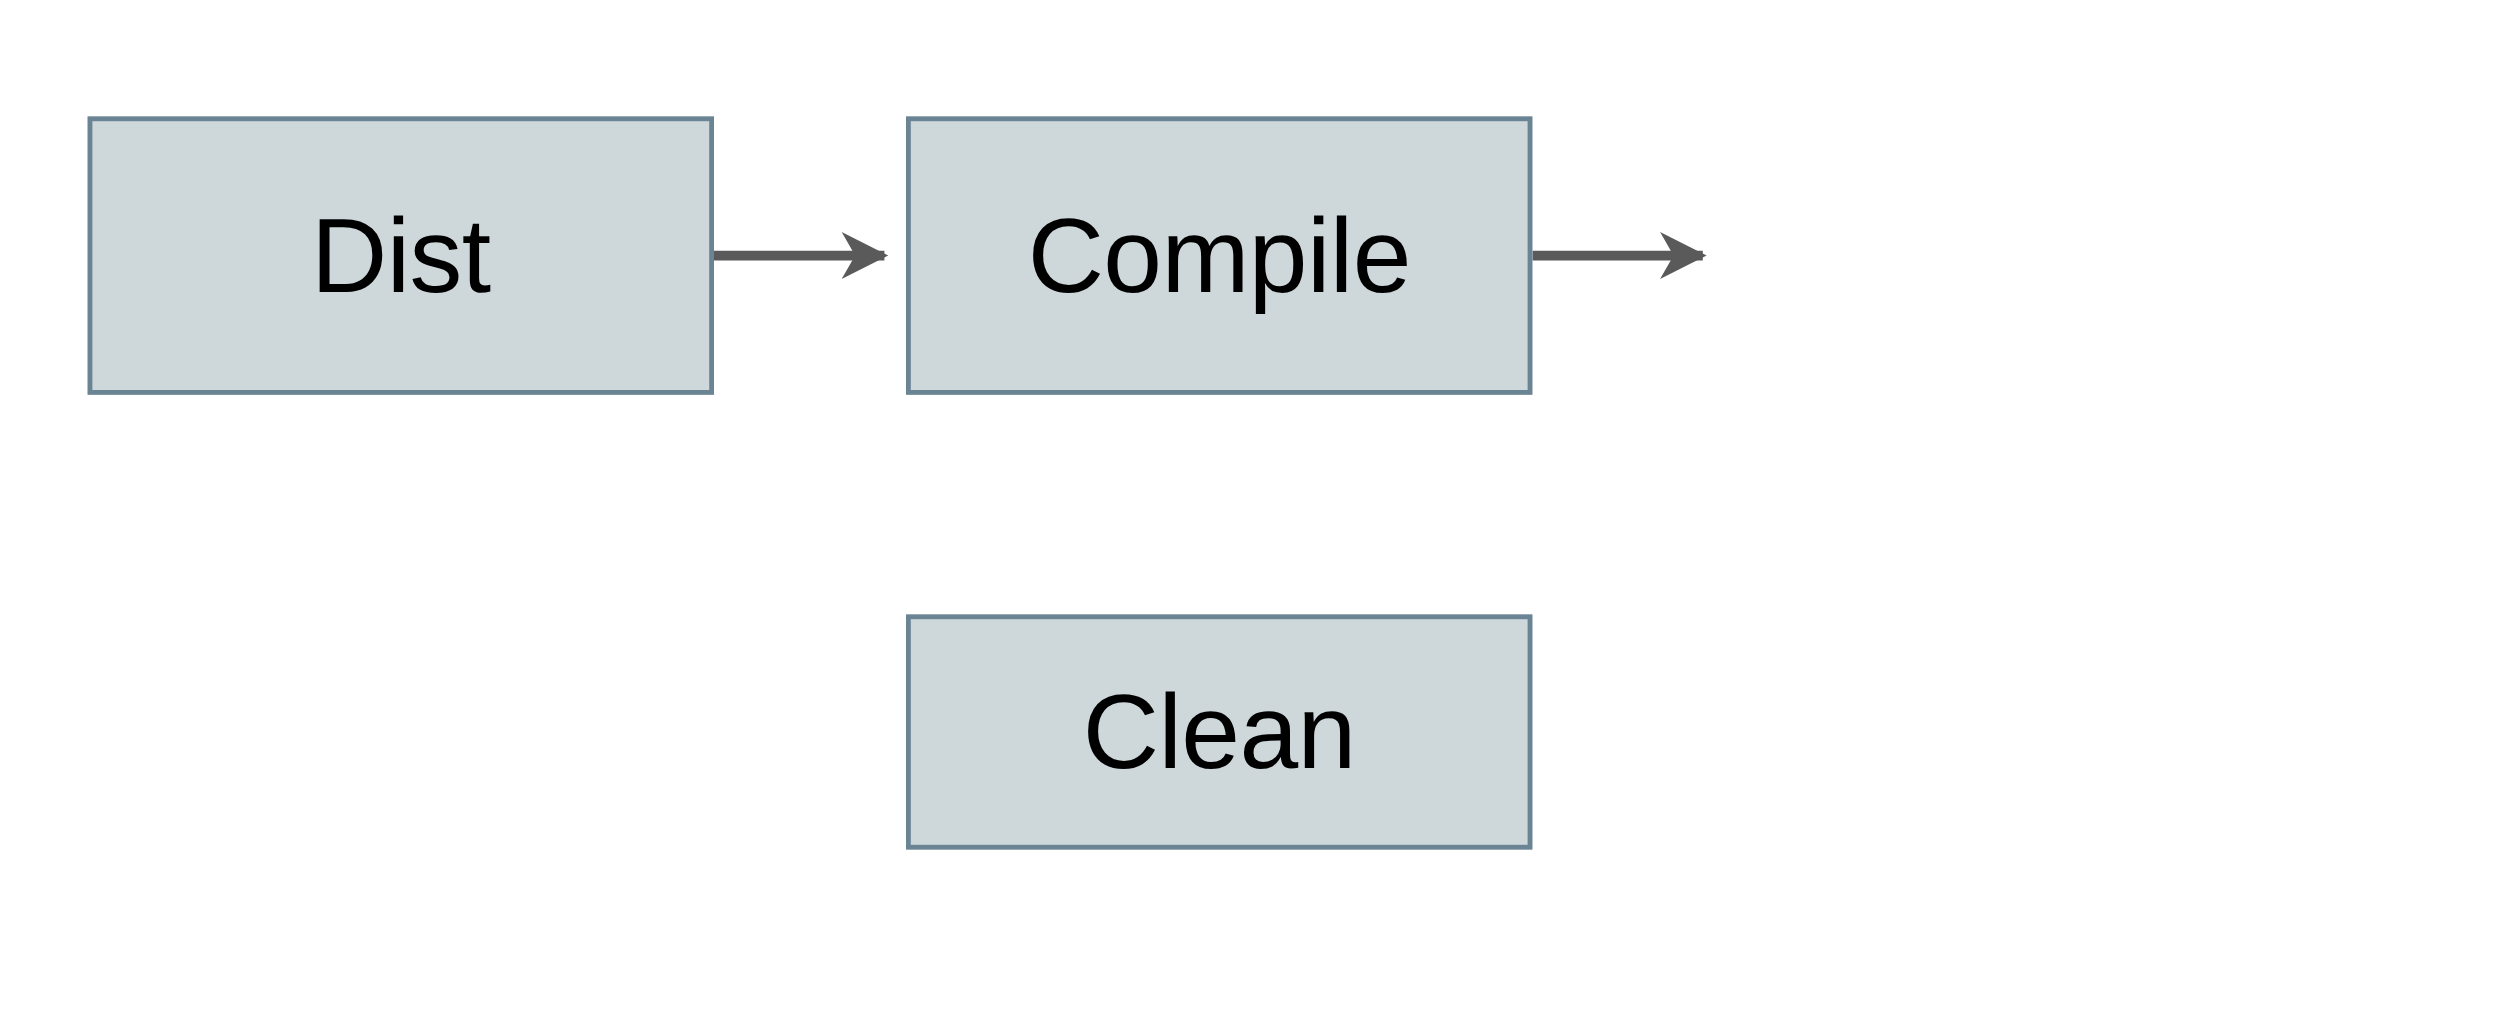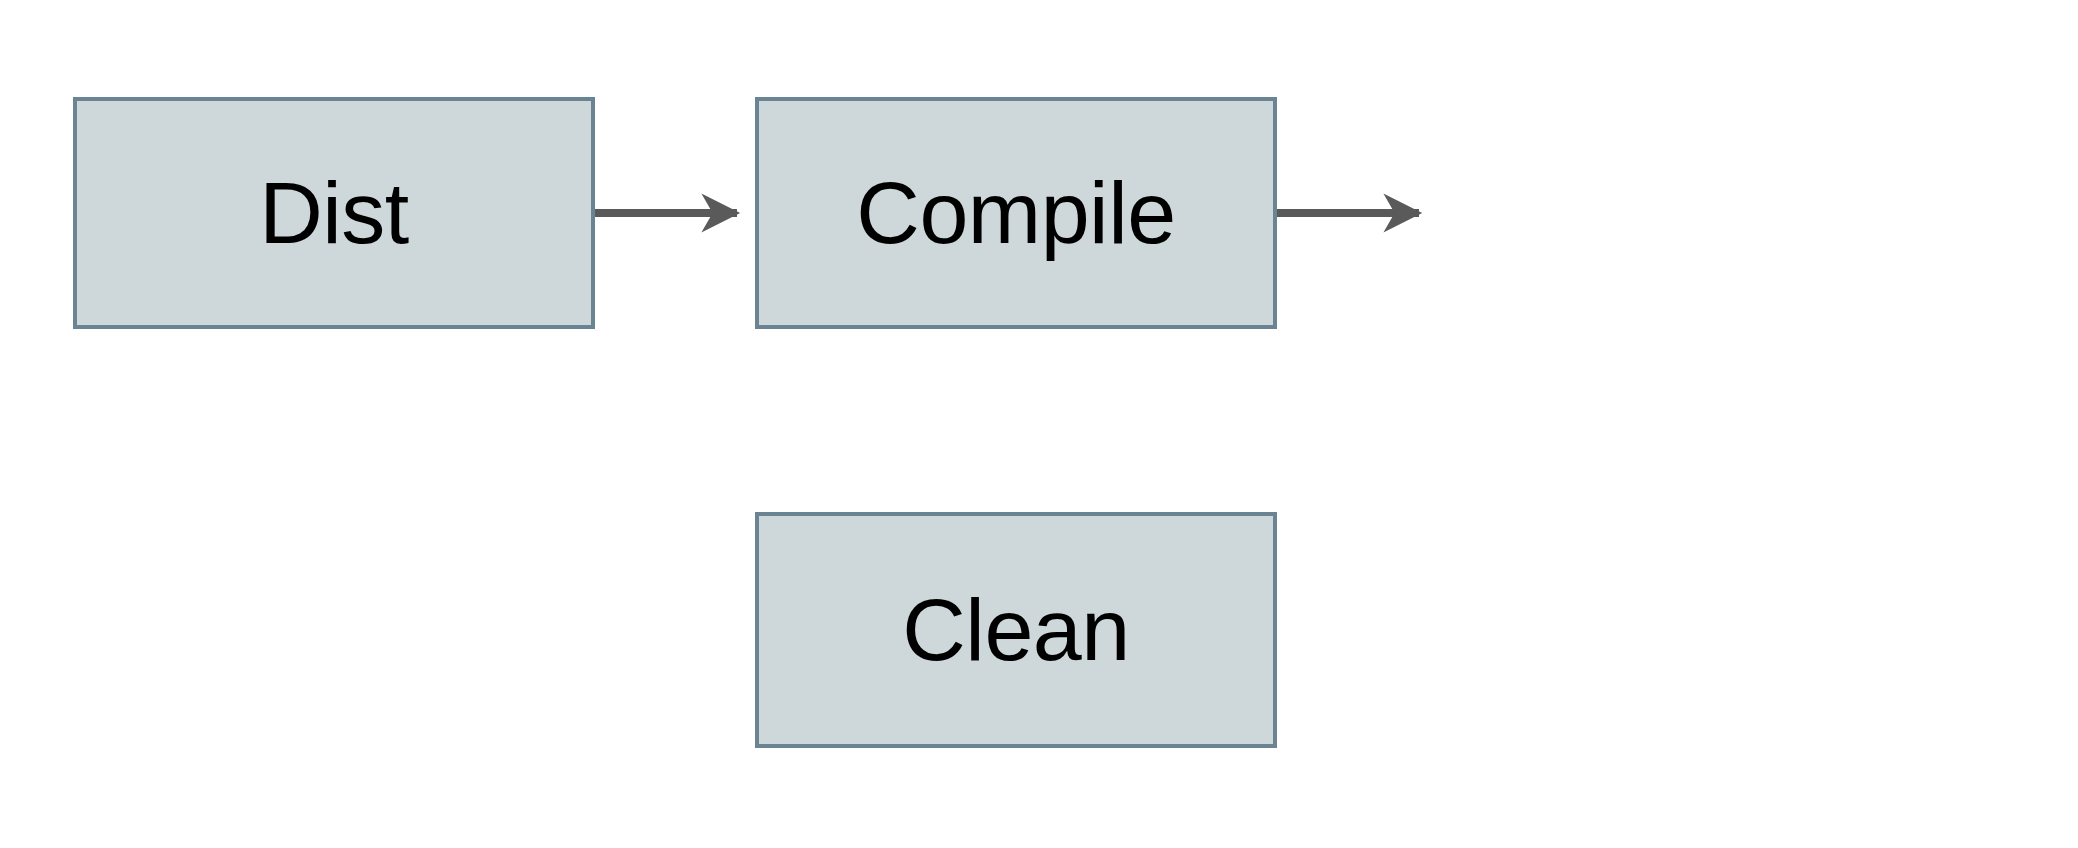--- a/index.html
+++ b/index.html
@@ -42,21 +42,21 @@
     left: 0;
     top: 0;
     width: 2078px;
     height: 848px;
     pointer-events: none;
   }
   
   .node-dist    { left: 73px;   top: 97px;  width: 522px; height: 232px; }
   .node-compile { left: 755px;  top: 97px;  width: 522px; height: 232px; align-items: center; }
   .node-init    { left: 1437px; top: 97px;  width: 522px; height: 232px; }
-  .node-clean   { left: 755px;  top: 512px; width: 522px; height: 236px; }
+  .node-clean   { left: 755px;  top: 512px; width: 522px; height: 196px; }
 </style>
 </head>
 <body>
 
 <div id="canvas">
 
   <svg class="edge-layer" viewBox="0 0 2078 848" width="2078" height="848" xmlns="http://www.w3.org/2000/svg">
     <defs>
       <marker id="arrowhead" markerWidth="5.2" markerHeight="5.2" refX="4.6" refY="2.6" orient="auto" markerUnits="strokeWidth">
         <path d="M 0.15 0.15 L 5.0 2.6 L 0.15 5.05 L 1.55 2.6 Z" fill="#5a5a5a"></path>

